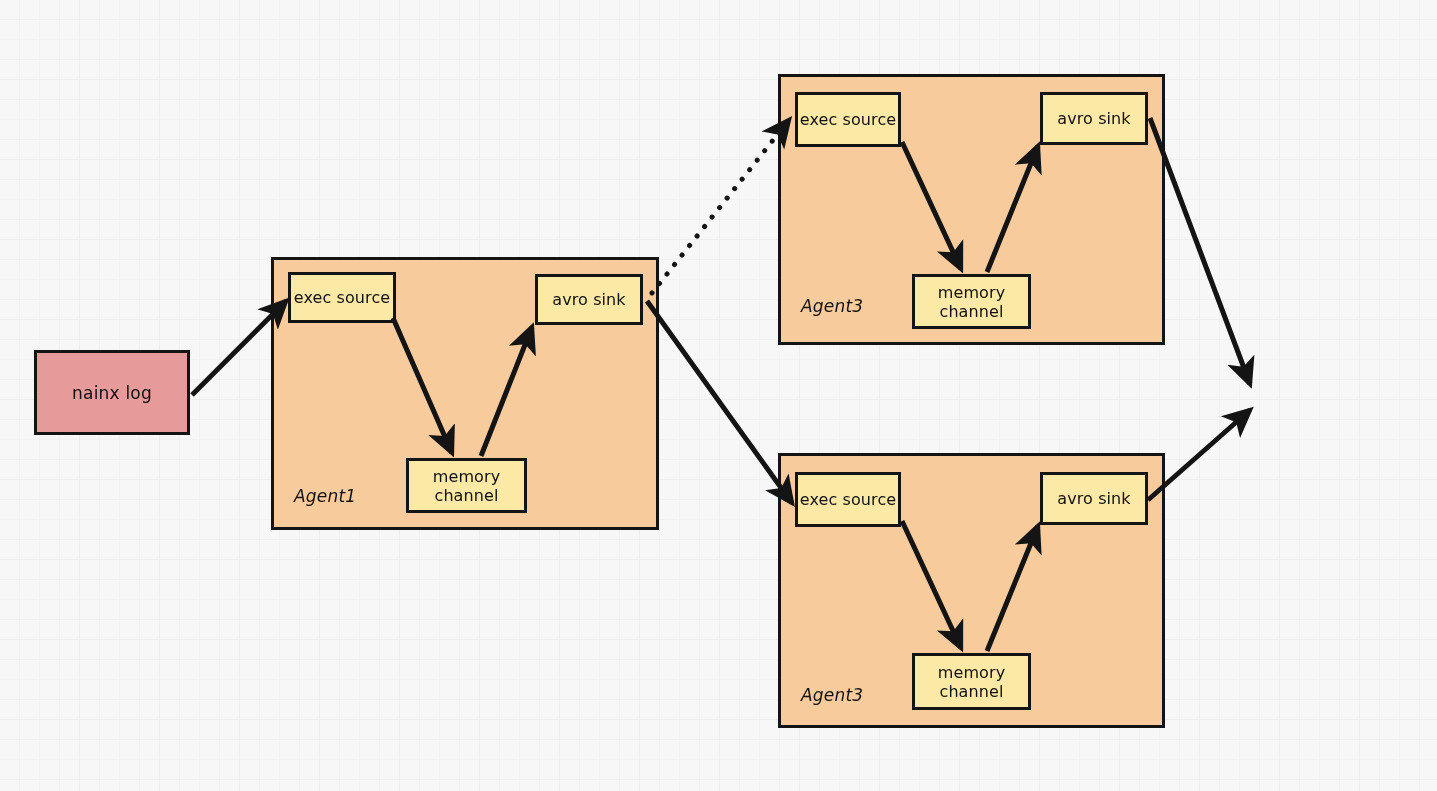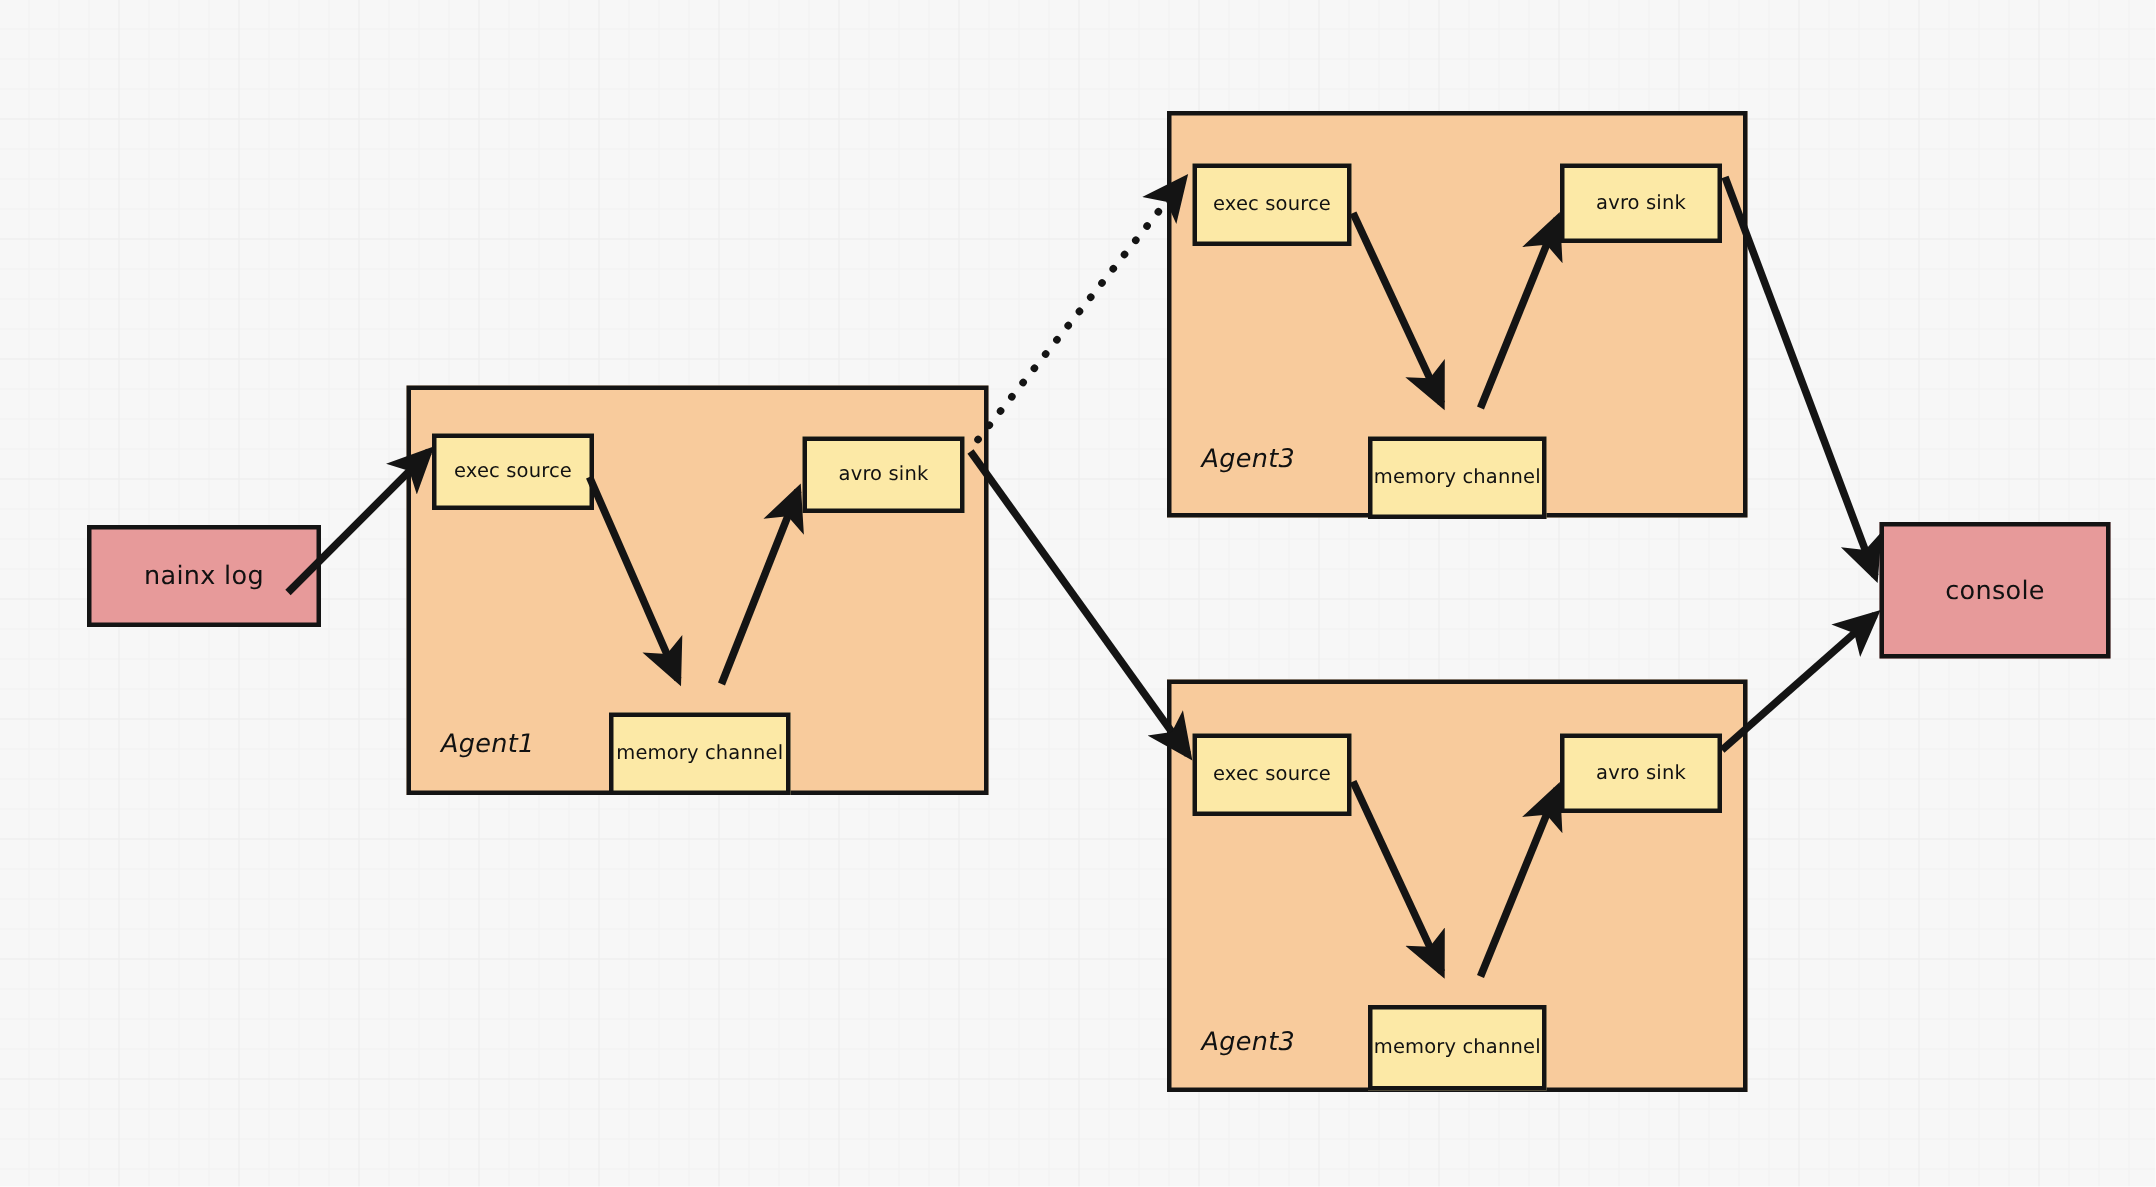--- a/index.html
+++ b/index.html
@@ -53,24 +53,23 @@
     z-index: 4;
     font-size: 17px;
     color: #111111;
     letter-spacing: 0.2px;
     white-space: nowrap;
     font-style: italic;
   }
   .comp-box {
     background: #fce9a6;
     border: 3px solid #141414;
-    font-size: 13px;
+    font-size: 16px;
     z-index: 3;
     letter-spacing: 0.1px;
-    margin-top: 17px;
   }
   .ext-box {
     background: #e79a9a;
     border: 3px solid #141414;
     font-size: 17px;
     z-index: 3;
     letter-spacing: 0.2px;
   }
 </style>
 </head>
@@ -113,16 +112,15 @@
   <div class="node comp-box" id="c-a1-memory" style="left: 406px; top: 458px; width: 121px; height: 55px;">memory channel</div>
 
   <div class="node comp-box" id="c-a3t-exec" style="left: 795px; top: 92px; width: 106px; height: 55px;">exec source</div>
   <div class="node comp-box" id="c-a3t-avro" style="left: 1040px; top: 92px; width: 108px; height: 53px;">avro sink</div>
   <div class="node comp-box" id="c-a3t-memory" style="left: 912px; top: 274px; width: 119px; height: 55px;">memory channel</div>
 
   <div class="node comp-box" id="c-a3b-exec" style="left: 795px; top: 472px; width: 106px; height: 55px;">exec source</div>
   <div class="node comp-box" id="c-a3b-avro" style="left: 1040px; top: 472px; width: 108px; height: 53px;">avro sink</div>
   <div class="node comp-box" id="c-a3b-memory" style="left: 912px; top: 653px; width: 119px; height: 57px;">memory channel</div>
 
-  <div class="node ext-box" id="x-nainx" style="left: 34px; top: 350px; width: 156px; height: 68px; margin-left: 24px;">nainx log</div>
-  <div class="node ext-box" id="x-console" style="left: 1253px; top: 348px; width: 154px; height: 91px;">console</div>
+  <div class="node ext-box" id="x-nainx" style="left: 34px; top: 350px; width: 156px; height: 85px;">nainx log</div>
 
 </div>
 
 </body></html>

